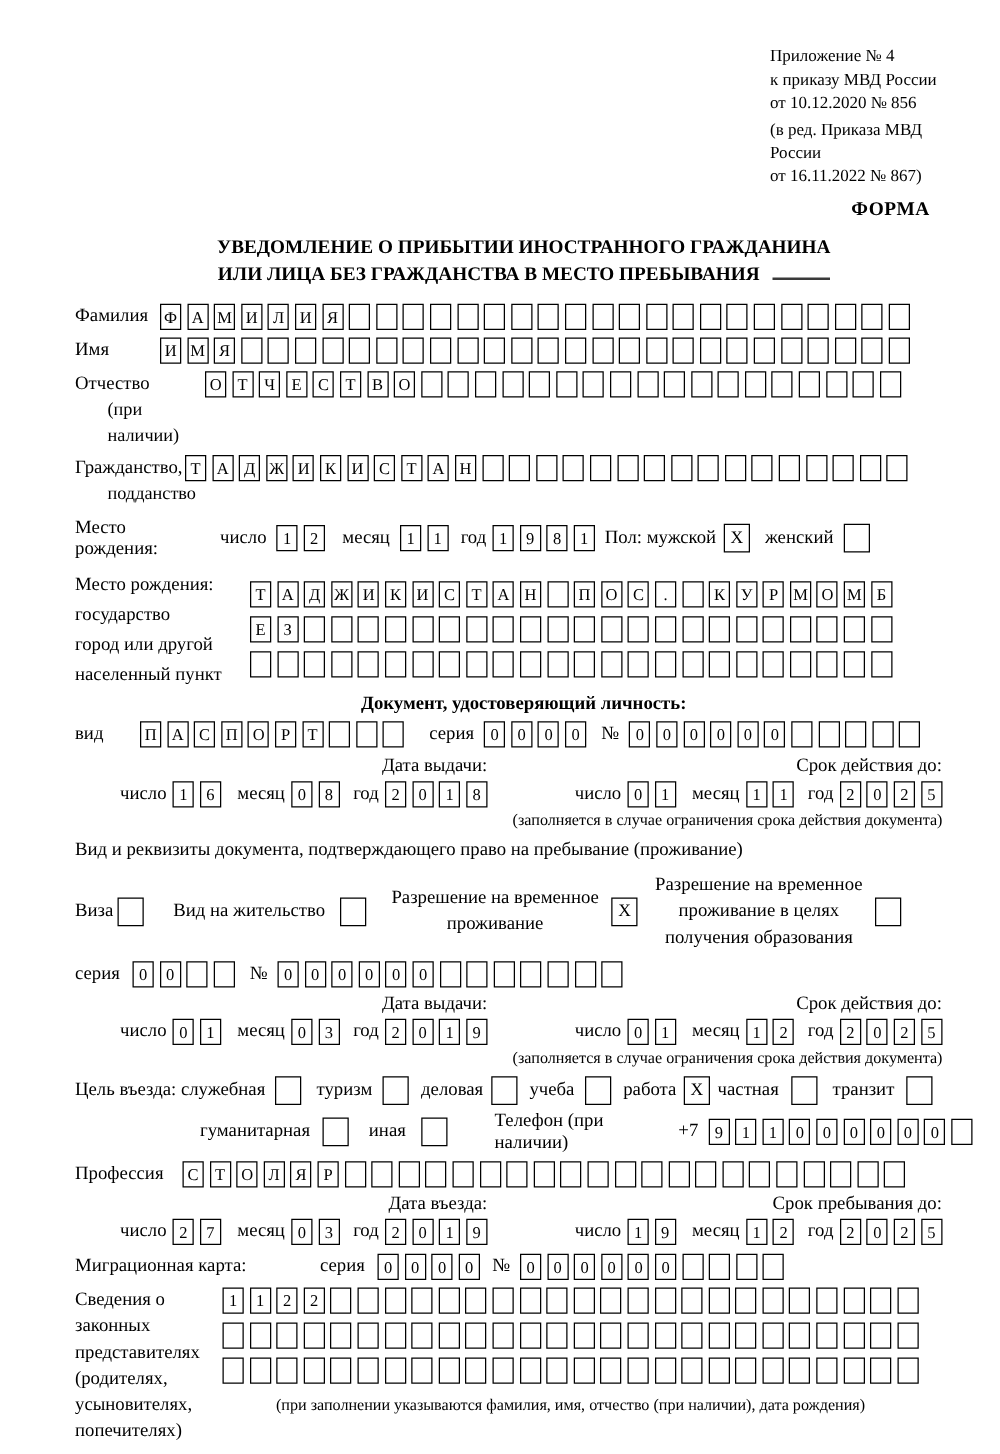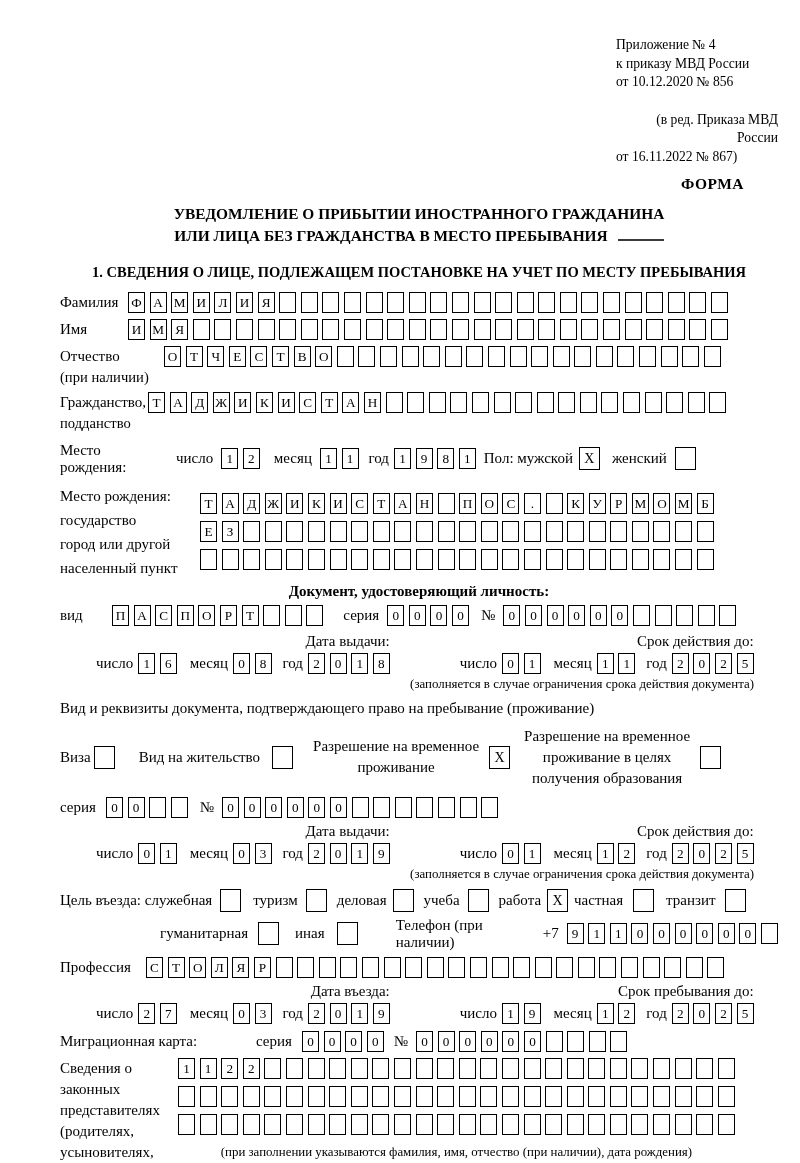--- a/index.html
+++ b/index.html
@@ -3,32 +3,32 @@
 <meta charset="utf-8">
 <style>
   html,body{margin:0;padding:0;}
   body{
     width:800px;height:1163px;background:#fff;color:#000;
     font-family:"Liberation Serif","DejaVu Serif",serif;font-size:15px;
     overflow:hidden;
   }
   .page{padding:36px 22px 0 60px;box-sizing:border-box;}
   .doc-ref{margin-left:556px;font-size:13.6px;line-height:18.6px;}
-  .doc-ref .g{margin-top:19px;text-align:right;}
+  .doc-ref .g{margin-top:3px;}
   .forma{font-weight:bold;text-align:right;padding-right:34px;margin-top:8px;font-size:15.5px;letter-spacing:.5px;}
   .title{text-align:center;font-weight:bold;font-size:15.4px;margin-top:10px;line-height:22.5px;}
   .uline{display:inline-block;width:46px;border-bottom:2px solid #3a3a3a;margin-left:10px;vertical-align:baseline;}
   .sec{font-weight:bold;font-size:14.5px;text-align:center;margin-top:16px;white-space:nowrap;}
   .frow{display:flex;align-items:center;margin-top:6px;}
   .grid{display:flex;gap:4.6px;flex:none;}
   .cell{flex:none;box-sizing:content-box;width:15px;height:19px;border:1.7px solid #000;
         text-align:center;font-size:13.2px;line-height:19px;overflow:hidden;}
   .cell.cb{width:19px;height:21px;line-height:21px;font-size:14px;}
   .lbl{flex:none;}
-  .sub2{font-size:14.6px;}
+  .sub2{font-size:14.6px;margin-left:26px;}
   .note{font-size:12.9px;}
   .dhead{text-align:right;line-height:18px;}
   .drow{display:flex;align-items:center;gap:5px;margin-top:3px;}
   .ml6{margin-left:6px}.ml8{margin-left:8px}.ml10{margin-left:10px}.ml12{margin-left:12px}
   .ml14{margin-left:14px}.ml16{margin-left:16px}.ml20{margin-left:20px}.ml24{margin-left:24px}
   .ml28{margin-left:28px}.ml38{margin-left:38px}
   .mr8{margin-right:8px}.mr10{margin-right:10px}
   .cline{line-height:21px;text-align:center;}
 </style>
 </head>
@@ -46,21 +46,20 @@
 
   <div class="forma">ФОРМА</div>
 
   <div class="title">
     <div>УВЕДОМЛЕНИЕ О ПРИБЫТИИ ИНОСТРАННОГО ГРАЖДАНИНА</div>
     <div>
       <span>ИЛИ ЛИЦА БЕЗ ГРАЖДАНСТВА В МЕСТО ПРЕБЫВАНИЯ</span><span class="uline"></span>
     </div>
   </div>
 
-  <div class="sec">1. СВЕДЕНИЯ О ЛИЦЕ, ПОДЛЕЖАЩЕМ ПОСТАНОВКЕ НА УЧЕТ ПО МЕСТУ ПРЕБЫВАНИЯ</div>
 
   <div class="frow" style="margin-top:11px">
     <span class="lbl" style="width:68px">Фамилия</span>
     <div class="grid">
         <span class="cell">Ф</span>
         <span class="cell">А</span>
         <span class="cell">М</span>
         <span class="cell">И</span>
         <span class="cell">Л</span>
         <span class="cell">И</span>

